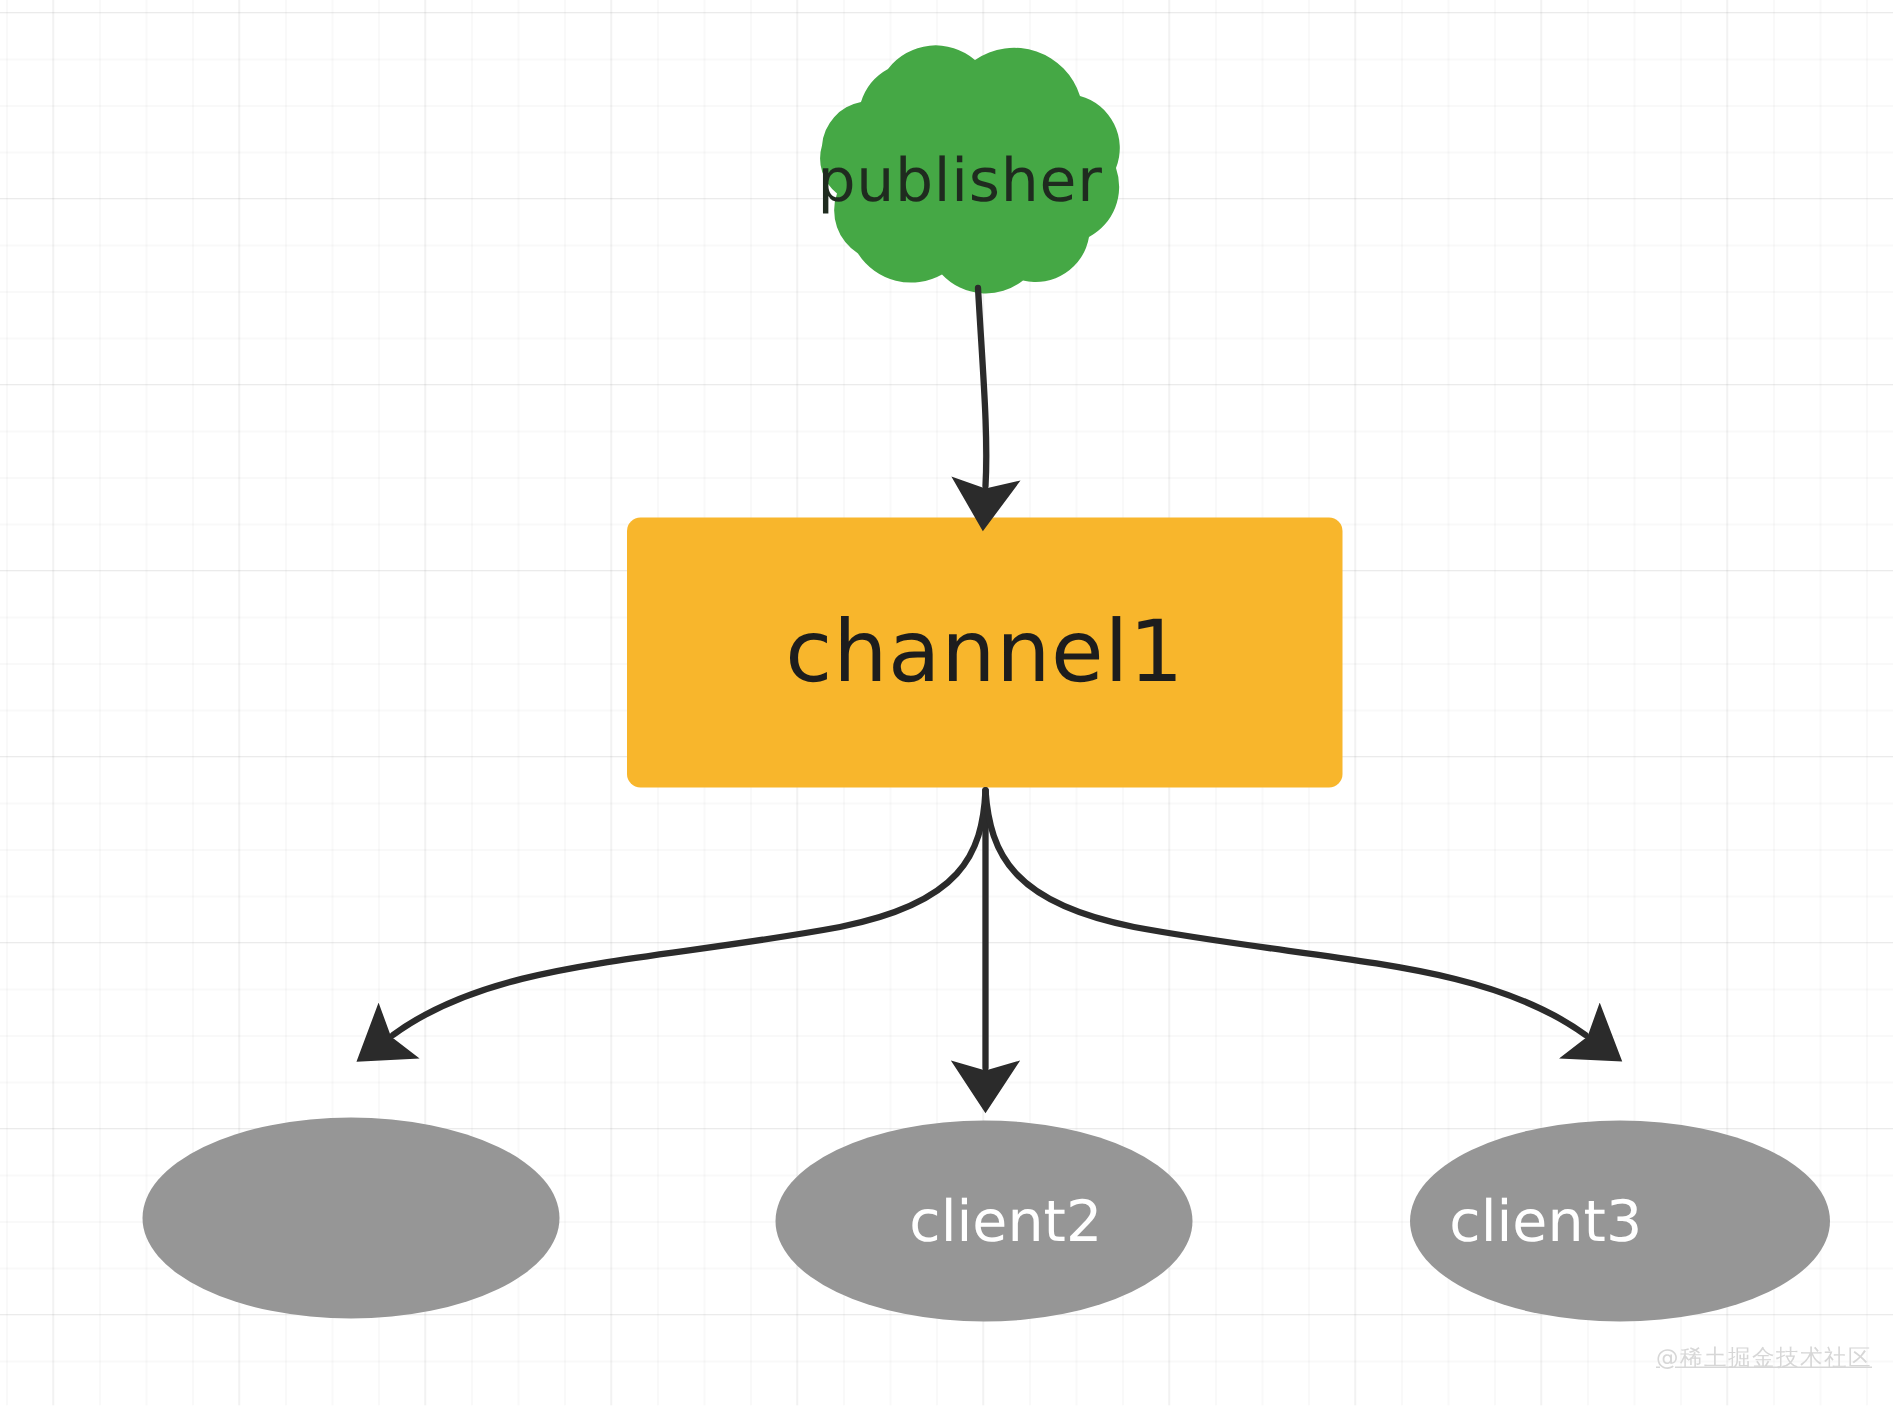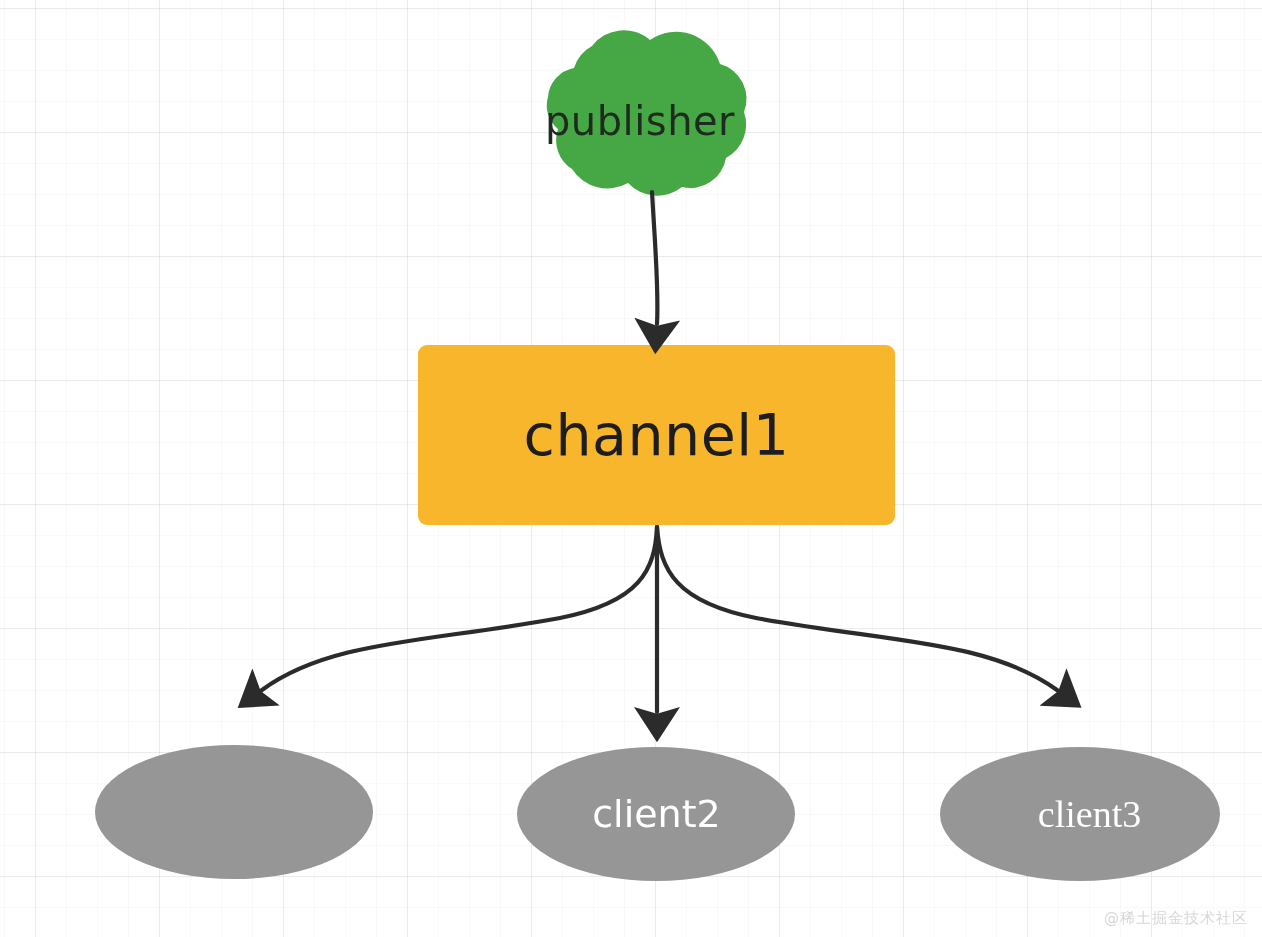--- a/index.html
+++ b/index.html
@@ -56,32 +56,33 @@
     color: #1d1d1d;
     letter-spacing: 0.5px;
     text-align: center;
   }
   .client-label {
     font-size: 38px;
     color: #ffffff;
     height: 50px;
   }
   #client1-label { left: 96px;  top: 787px; width: 277px; }
-  #client2-label { left: 518px; top: 789px; width: 277px; text-align: center; }
-  #client3-label { left: 950px; top: 789px; width: 279px; font-family: Liberation Serif, serif; }
+  #client2-label { left: 532px; top: 789px; width: 277px; text-align: center; }
+  #client3-label { left: 891px; top: 789px; width: 279px; }
 
   #watermark {
     position: absolute;
     right: 14px;
-    bottom: 9px;
+    bottom: 22px;
     font-size: 15px;
     color: #d7d7d7;
     font-family: "DejaVu Sans", sans-serif;
     letter-spacing: 1px;
     white-space: nowrap;
+    text-decoration: underline;
   }
 </style>
 </head>
 <body>
 
 <div id="canvas">
 
   <svg class="diagram-svg" viewBox="0 0 1262 937">
     <defs>
       <marker id="arrowhead" markerWidth="9" markerHeight="11" refX="1.2" refY="5.5" orient="auto" markerUnits="strokeWidth">

